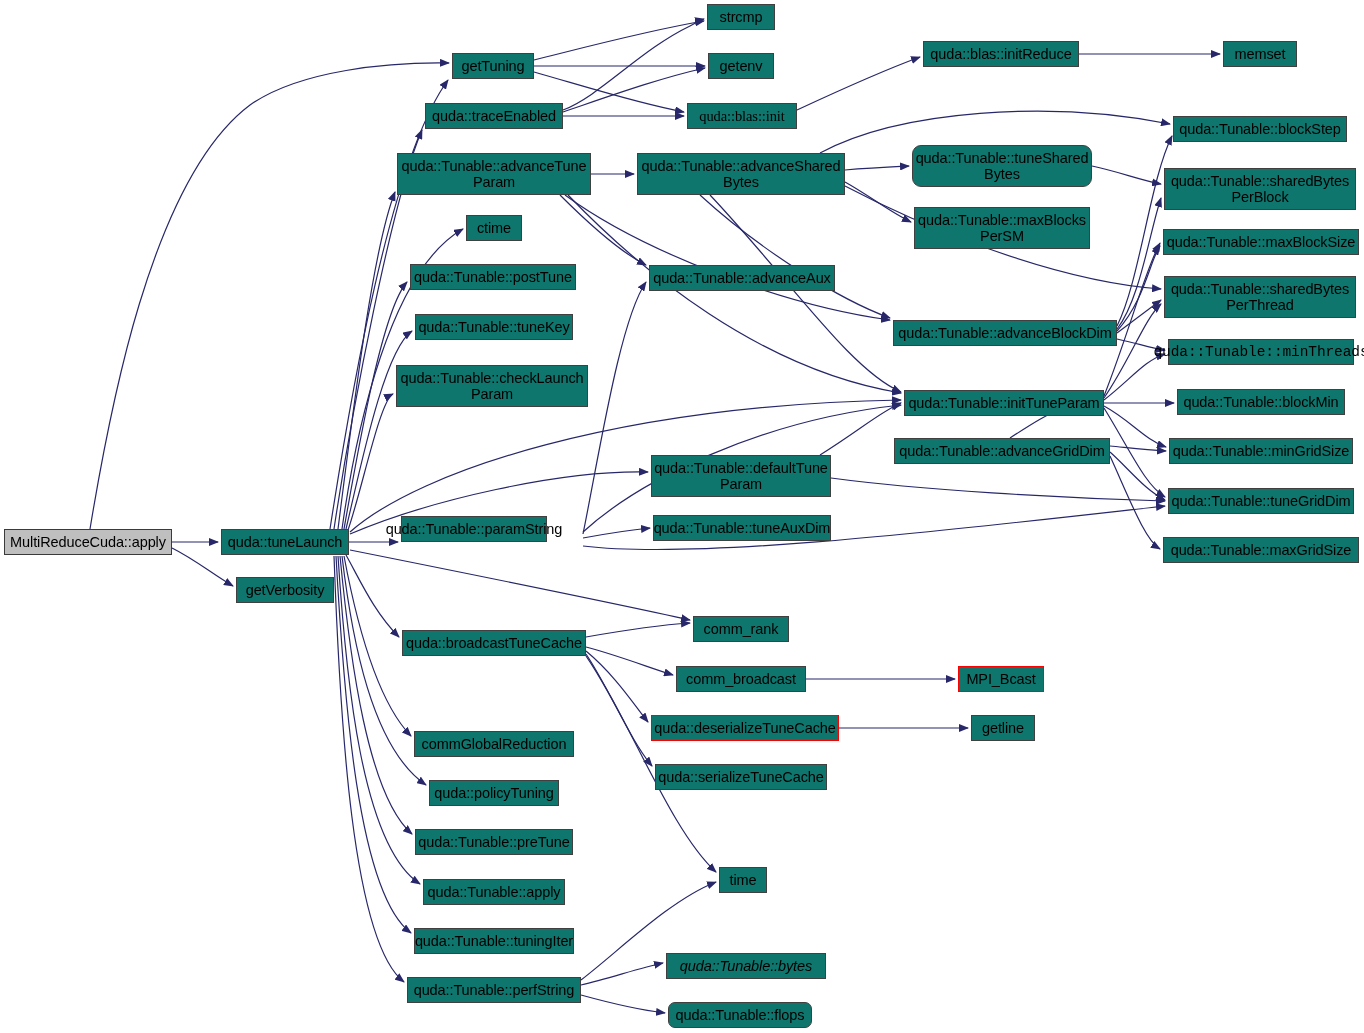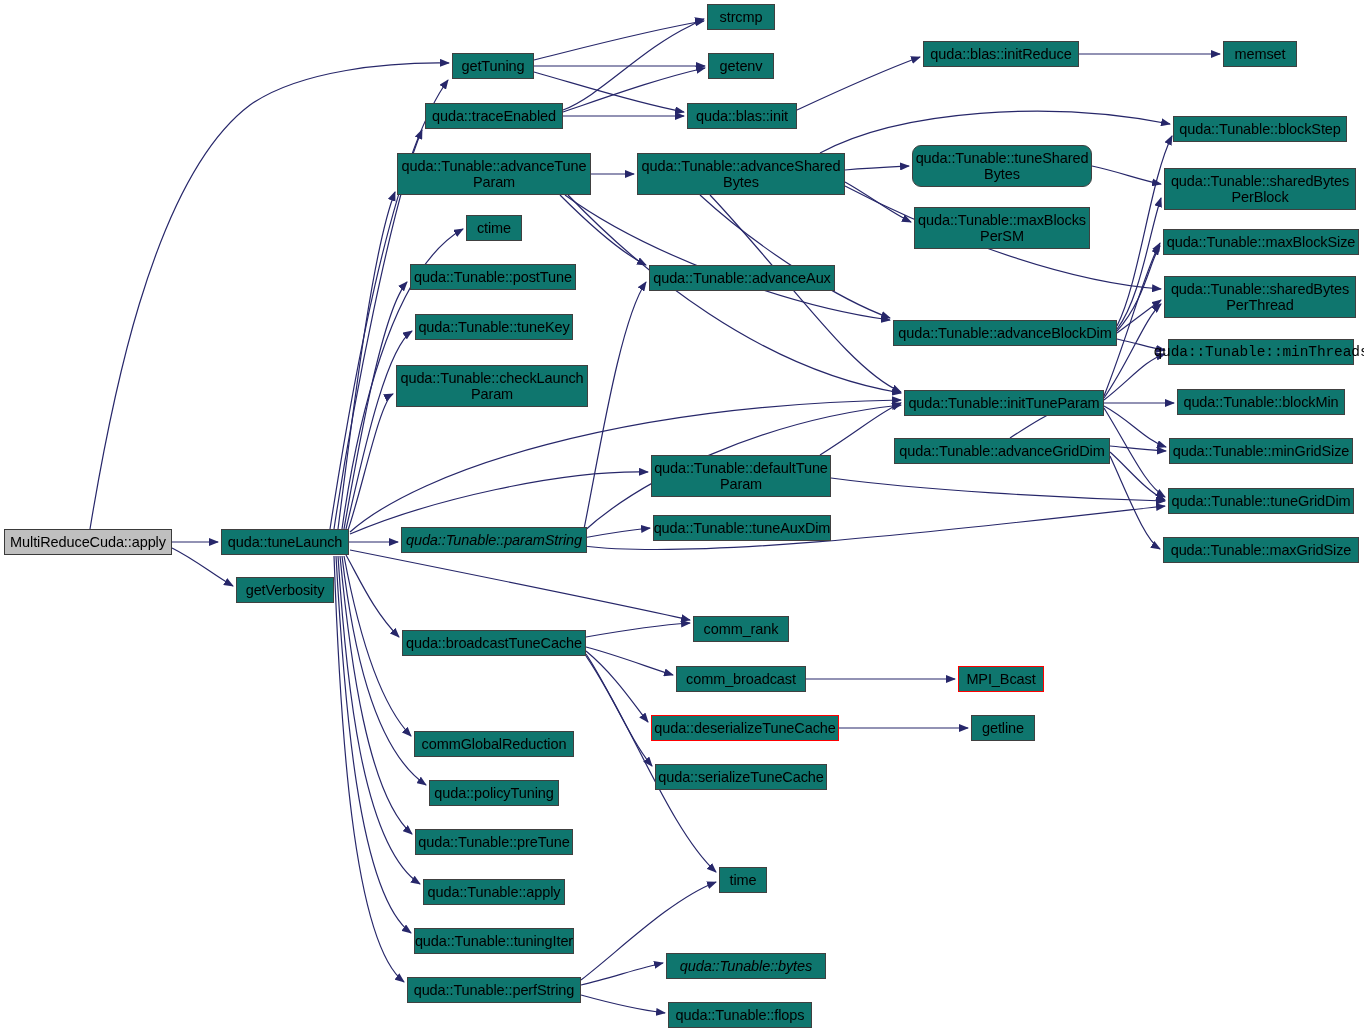--- a/index.html
+++ b/index.html
@@ -132,21 +132,21 @@
       </g>
   </svg>
   <div id="nodes">
       <div class="node root" style="left: 4px; top: 529px; width: 168px; height: 26px;">MultiReduceCuda::apply</div>
       <div class="node" style="left: 221px; top: 529px; width: 128px; height: 26px;">quda::tuneLaunch</div>
       <div class="node" style="left: 236px; top: 577px; width: 98px; height: 26px;">getVerbosity</div>
       <div class="node" style="left: 452px; top: 53px; width: 82px; height: 26px;">getTuning</div>
       <div class="node" style="left: 707px; top: 4px; width: 68px; height: 26px;">strcmp</div>
       <div class="node" style="left: 708px; top: 53px; width: 66px; height: 26px;">getenv</div>
       <div class="node" style="left: 425px; top: 103px; width: 138px; height: 26px;">quda::traceEnabled</div>
-      <div class="node" style="left: 687px; top: 103px; width: 110px; height: 26px;">quda::blas::init</div>
+      <div class="node" style="left: 687px; top: 103px; width: 110px; height: 26px; font-family: Liberation Serif, serif;">quda::blas::init</div>
       <div class="node" style="left: 923px; top: 41px; width: 156px; height: 26px;">quda::blas::initReduce</div>
       <div class="node" style="left: 1223px; top: 41px; width: 74px; height: 26px;">memset</div>
       <div class="node" style="left: 397px; top: 153px; width: 194px; height: 42px;">quda::Tunable::advanceTune
 Param</div>
       <div class="node" style="left: 637px; top: 153px; width: 208px; height: 42px;">quda::Tunable::advanceShared
 Bytes</div>
       <div class="node" style="left: 912px; top: 145px; width: 180px; height: 42px; border-radius: 9px;">quda::Tunable::tuneShared
 Bytes</div>
       <div class="node" style="left: 914px; top: 207px; width: 176px; height: 42px;">quda::Tunable::maxBlocks
 PerSM</div>
@@ -165,32 +165,32 @@
       <div class="node" style="left: 410px; top: 264px; width: 166px; height: 26px;">quda::Tunable::postTune</div>
       <div class="node" style="left: 415px; top: 314px; width: 158px; height: 26px;">quda::Tunable::tuneKey</div>
       <div class="node" style="left: 396px; top: 365px; width: 192px; height: 42px;">quda::Tunable::checkLaunch
 Param</div>
       <div class="node" style="left: 649px; top: 265px; width: 186px; height: 26px;">quda::Tunable::advanceAux</div>
       <div class="node" style="left: 893px; top: 320px; width: 224px; height: 26px;">quda::Tunable::advanceBlockDim</div>
       <div class="node" style="left: 904px; top: 390px; width: 200px; height: 26px;">quda::Tunable::initTuneParam</div>
       <div class="node" style="left: 894px; top: 438px; width: 216px; height: 26px;">quda::Tunable::advanceGridDim</div>
       <div class="node" style="left: 651px; top: 455px; width: 180px; height: 42px;">quda::Tunable::defaultTune
 Param</div>
-      <div class="node" style="left: 401px; top: 527px; width: 186px; height: 26px; font-style: italic;">quda::Tunable::paramString</div>
+      <div class="node" style="left: 401px; top: 516px; width: 146px; height: 26px;">quda::Tunable::paramString</div>
       <div class="node" style="left: 653px; top: 515px; width: 178px; height: 26px;">quda::Tunable::tuneAuxDim</div>
       <div class="node" style="left: 402px; top: 630px; width: 184px; height: 26px; text-align: right;">quda::broadcastTuneCache</div>
       <div class="node" style="left: 693px; top: 616px; width: 96px; height: 26px;">comm_rank</div>
       <div class="node" style="left: 676px; top: 666px; width: 130px; height: 26px;">comm_broadcast</div>
       <div class="node warn" style="left: 958px; top: 666px; width: 86px; height: 26px;">MPI_Bcast</div>
       <div class="node warn" style="left: 651px; top: 715px; width: 188px; height: 26px;">quda::deserializeTuneCache</div>
       <div class="node" style="left: 971px; top: 715px; width: 64px; height: 26px;">getline</div>
       <div class="node" style="left: 655px; top: 764px; width: 172px; height: 26px;">quda::serializeTuneCache</div>
       <div class="node" style="left: 414px; top: 731px; width: 160px; height: 26px;">commGlobalReduction</div>
       <div class="node" style="left: 429px; top: 780px; width: 130px; height: 26px;">quda::policyTuning</div>
       <div class="node" style="left: 415px; top: 829px; width: 158px; height: 26px;">quda::Tunable::preTune</div>
       <div class="node" style="left: 423px; top: 879px; width: 142px; height: 26px;">quda::Tunable::apply</div>
       <div class="node" style="left: 414px; top: 928px; width: 160px; height: 26px;">quda::Tunable::tuningIter</div>
       <div class="node" style="left: 407px; top: 977px; width: 174px; height: 26px;">quda::Tunable::perfString</div>
       <div class="node" style="left: 719px; top: 867px; width: 48px; height: 26px;">time</div>
       <div class="node" style="left: 666px; top: 953px; width: 160px; height: 26px; font-style: italic;">quda::Tunable::bytes</div>
-      <div class="node" style="left: 668px; top: 1002px; width: 144px; height: 26px;">quda::Tunable::flops</div>
+      <div class="node" style="left: 668px; top: 1002px; width: 144px; height: 26px; border-radius: 7px;">quda::Tunable::flops</div>
     </div>
 </div>
 
 </body></html>

